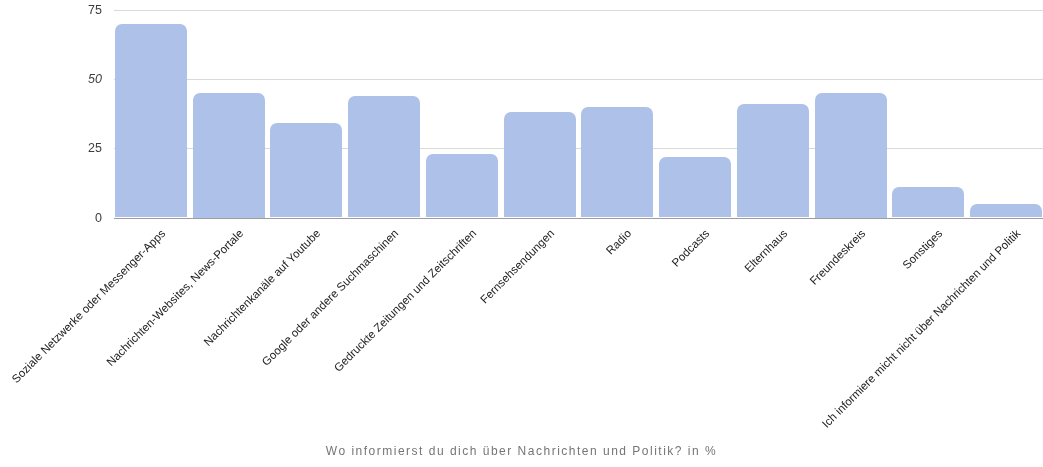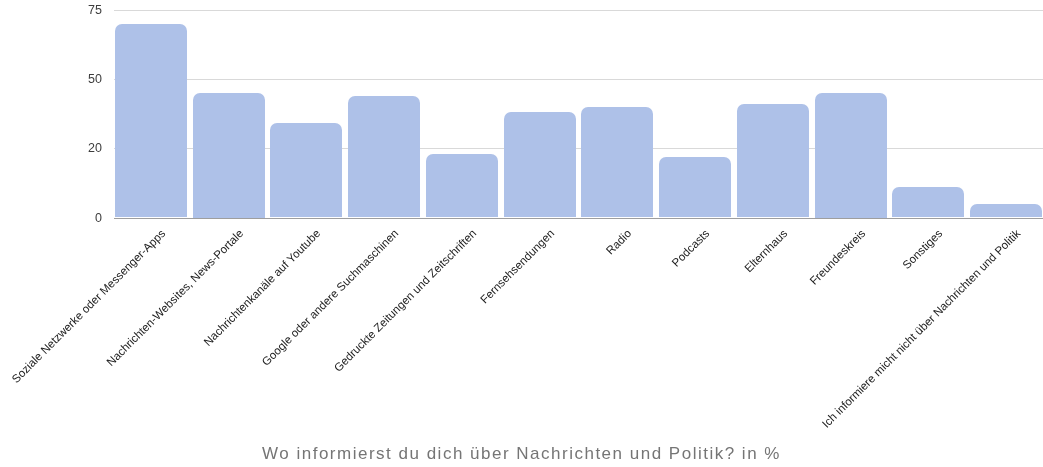--- a/index.html
+++ b/index.html
@@ -23,38 +23,38 @@
     position: absolute; width: 72px;
     border-radius: 7px 7px 0 0;
   }
   .xlabel {
     position: absolute; width: 420px; white-space: nowrap; text-align: right;
     font-size: 11.5px; color: #212121;
     transform: rotate(-45deg); transform-origin: 100% 0;
   }
   .chart-title {
     position: absolute; left: 0; top: 444px; width: 100%;
-    text-align: center; font-size: 17px; letter-spacing: 1.5px;
+    text-align: center; font-size: 12px; letter-spacing: 1.5px;
     color: #757575;
   }
 </style>
 </head>
 <body>
 
 <div class="chart">
   <div id="gridlines">
       <div class="gridline" style="left: 114px; width: 929px; top: 217.5px; background: rgb(158, 158, 158); z-index: 3;"></div>
       <div class="gridline" style="left: 114px; width: 929px; top: 148.333px; background: rgb(217, 217, 217); z-index: 1;"></div>
       <div class="gridline" style="left: 114px; width: 929px; top: 79.1667px; background: rgb(217, 217, 217); z-index: 1;"></div>
       <div class="gridline" style="left: 114px; width: 929px; top: 10px; background: rgb(217, 217, 217); z-index: 1;"></div>
     </div>
   <div id="yticks">
       <div class="ytick-label" style="left: 58px; top: 209.5px; color: rgb(61, 61, 61);">0</div>
-      <div class="ytick-label" style="left: 58px; top: 140.333px; color: rgb(61, 61, 61);">20</div>
-      <div class="ytick-label" style="left: 58px; top: 71.1667px; color: rgb(61, 61, 61);">50</div>
+      <div class="ytick-label" style="left: 58px; top: 140.333px; color: rgb(61, 61, 61);">25</div>
+      <div class="ytick-label" style="left: 58px; top: 71.1667px; color: rgb(61, 61, 61); font-style: italic;">50</div>
       <div class="ytick-label" style="left: 58px; top: 2px; color: rgb(61, 61, 61); text-align: right;">75</div>
     </div>
   <div id="bars">
       <div class="bar" title="Soziale Netzwerke oder Messenger-Apps: 70" style="left: 115px; top: 23.8333px; height: 193.667px; background: rgb(174, 193, 232); z-index: 2;"></div>
       <div class="bar" title="Nachrichten-Websites, News-Portale: 45" style="left: 192.727px; top: 93px; height: 124.5px; background: rgb(174, 193, 232); z-index: 2;"></div>
       <div class="bar" title="Nachrichtenkanäle auf Youtube: 34" style="left: 270.454px; top: 123.433px; height: 94.0667px; background: rgb(174, 193, 232); z-index: 2;"></div>
       <div class="bar" title="Google oder andere Suchmaschinen: 44" style="left: 348.181px; top: 95.7667px; height: 121.733px; background: rgb(174, 193, 232); z-index: 2;"></div>
       <div class="bar" title="Gedruckte Zeitungen und Zeitschriften: 23" style="left: 425.908px; top: 153.867px; height: 63.6333px; background: rgb(174, 193, 232); z-index: 2;"></div>
       <div class="bar" title="Fernsehsendungen: 38" style="left: 503.635px; top: 112.367px; height: 105.133px; background: rgb(174, 193, 232); z-index: 2;"></div>
       <div class="bar" title="Radio: 40" style="left: 581.362px; top: 106.833px; height: 110.667px; background: rgb(174, 193, 232); z-index: 2;"></div>

